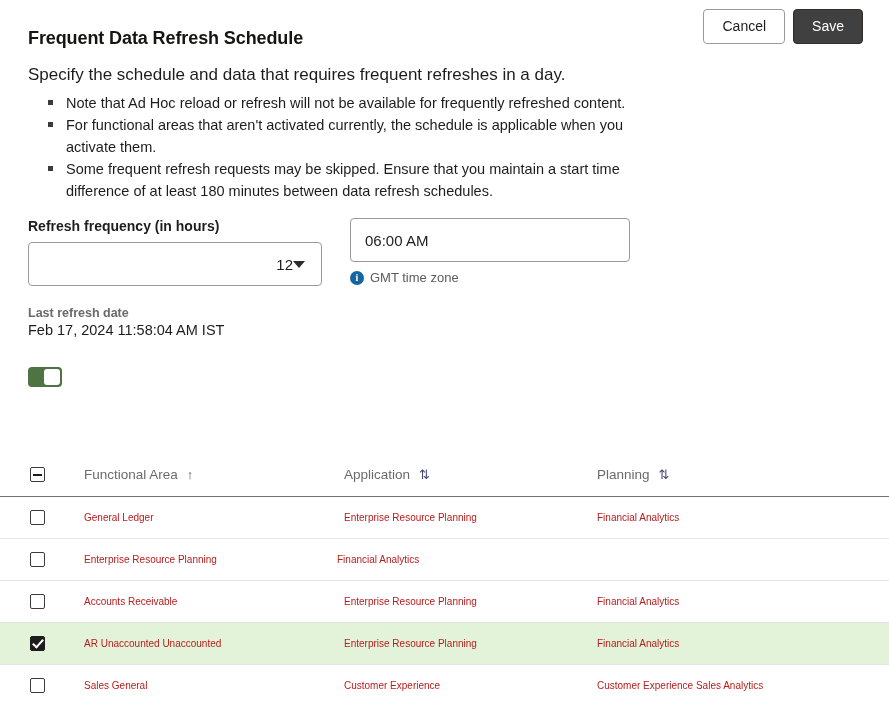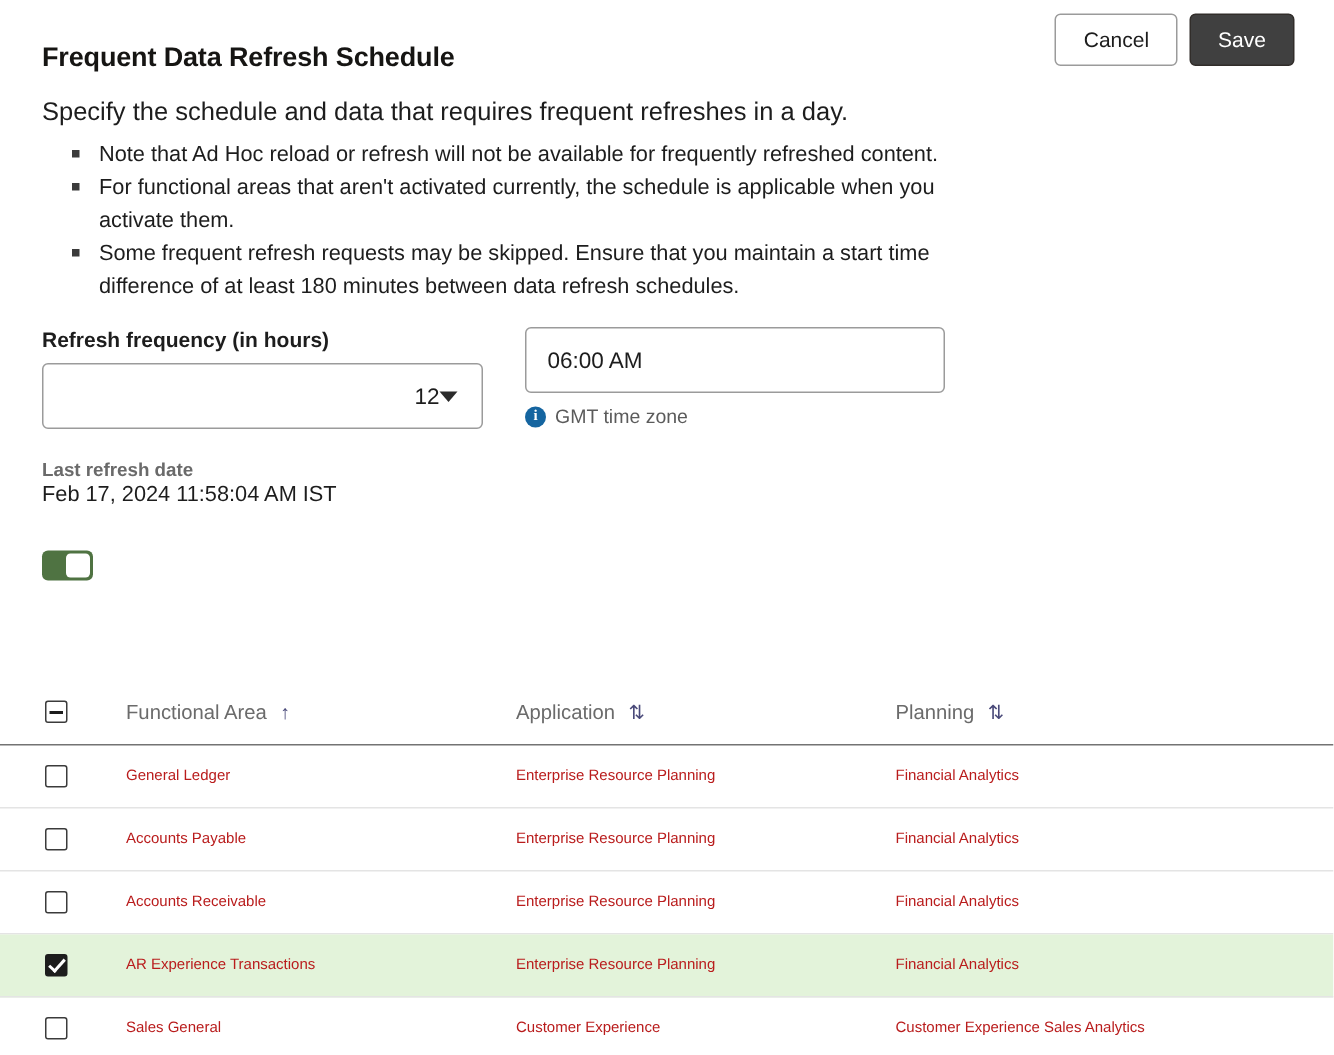--- a/index.html
+++ b/index.html
@@ -380,39 +380,38 @@
     </div>
     <div class="cell cell-fa">General Ledger</div>
     <div class="cell cell-app">Enterprise Resource Planning</div>
     <div class="cell cell-off">Financial Analytics</div>
   </div>
 
   <div class="trow">
     <div class="cell-check">
       <span class="checkbox"></span>
     </div>
-    <div class="cell cell-fa">Accounts Payable</div>
     <div class="cell cell-app">Enterprise Resource Planning</div>
     <div class="cell cell-off">Financial Analytics</div>
   </div>
 
   <div class="trow">
     <div class="cell-check">
       <span class="checkbox"></span>
     </div>
     <div class="cell cell-fa">Accounts Receivable</div>
     <div class="cell cell-app">Enterprise Resource Planning</div>
     <div class="cell cell-off">Financial Analytics</div>
   </div>
 
   <div class="trow selected">
     <div class="cell-check">
       <span class="checkbox checked"></span>
     </div>
-    <div class="cell cell-fa">AR Experience Transactions</div>
+    <div class="cell cell-fa">AR Unaccounted Unaccounted</div>
     <div class="cell cell-app">Enterprise Resource Planning</div>
     <div class="cell cell-off">Financial Analytics</div>
   </div>
 
   <div class="trow">
     <div class="cell-check">
       <span class="checkbox"></span>
     </div>
     <div class="cell cell-fa">Sales General</div>
     <div class="cell cell-app">Customer Experience</div>

